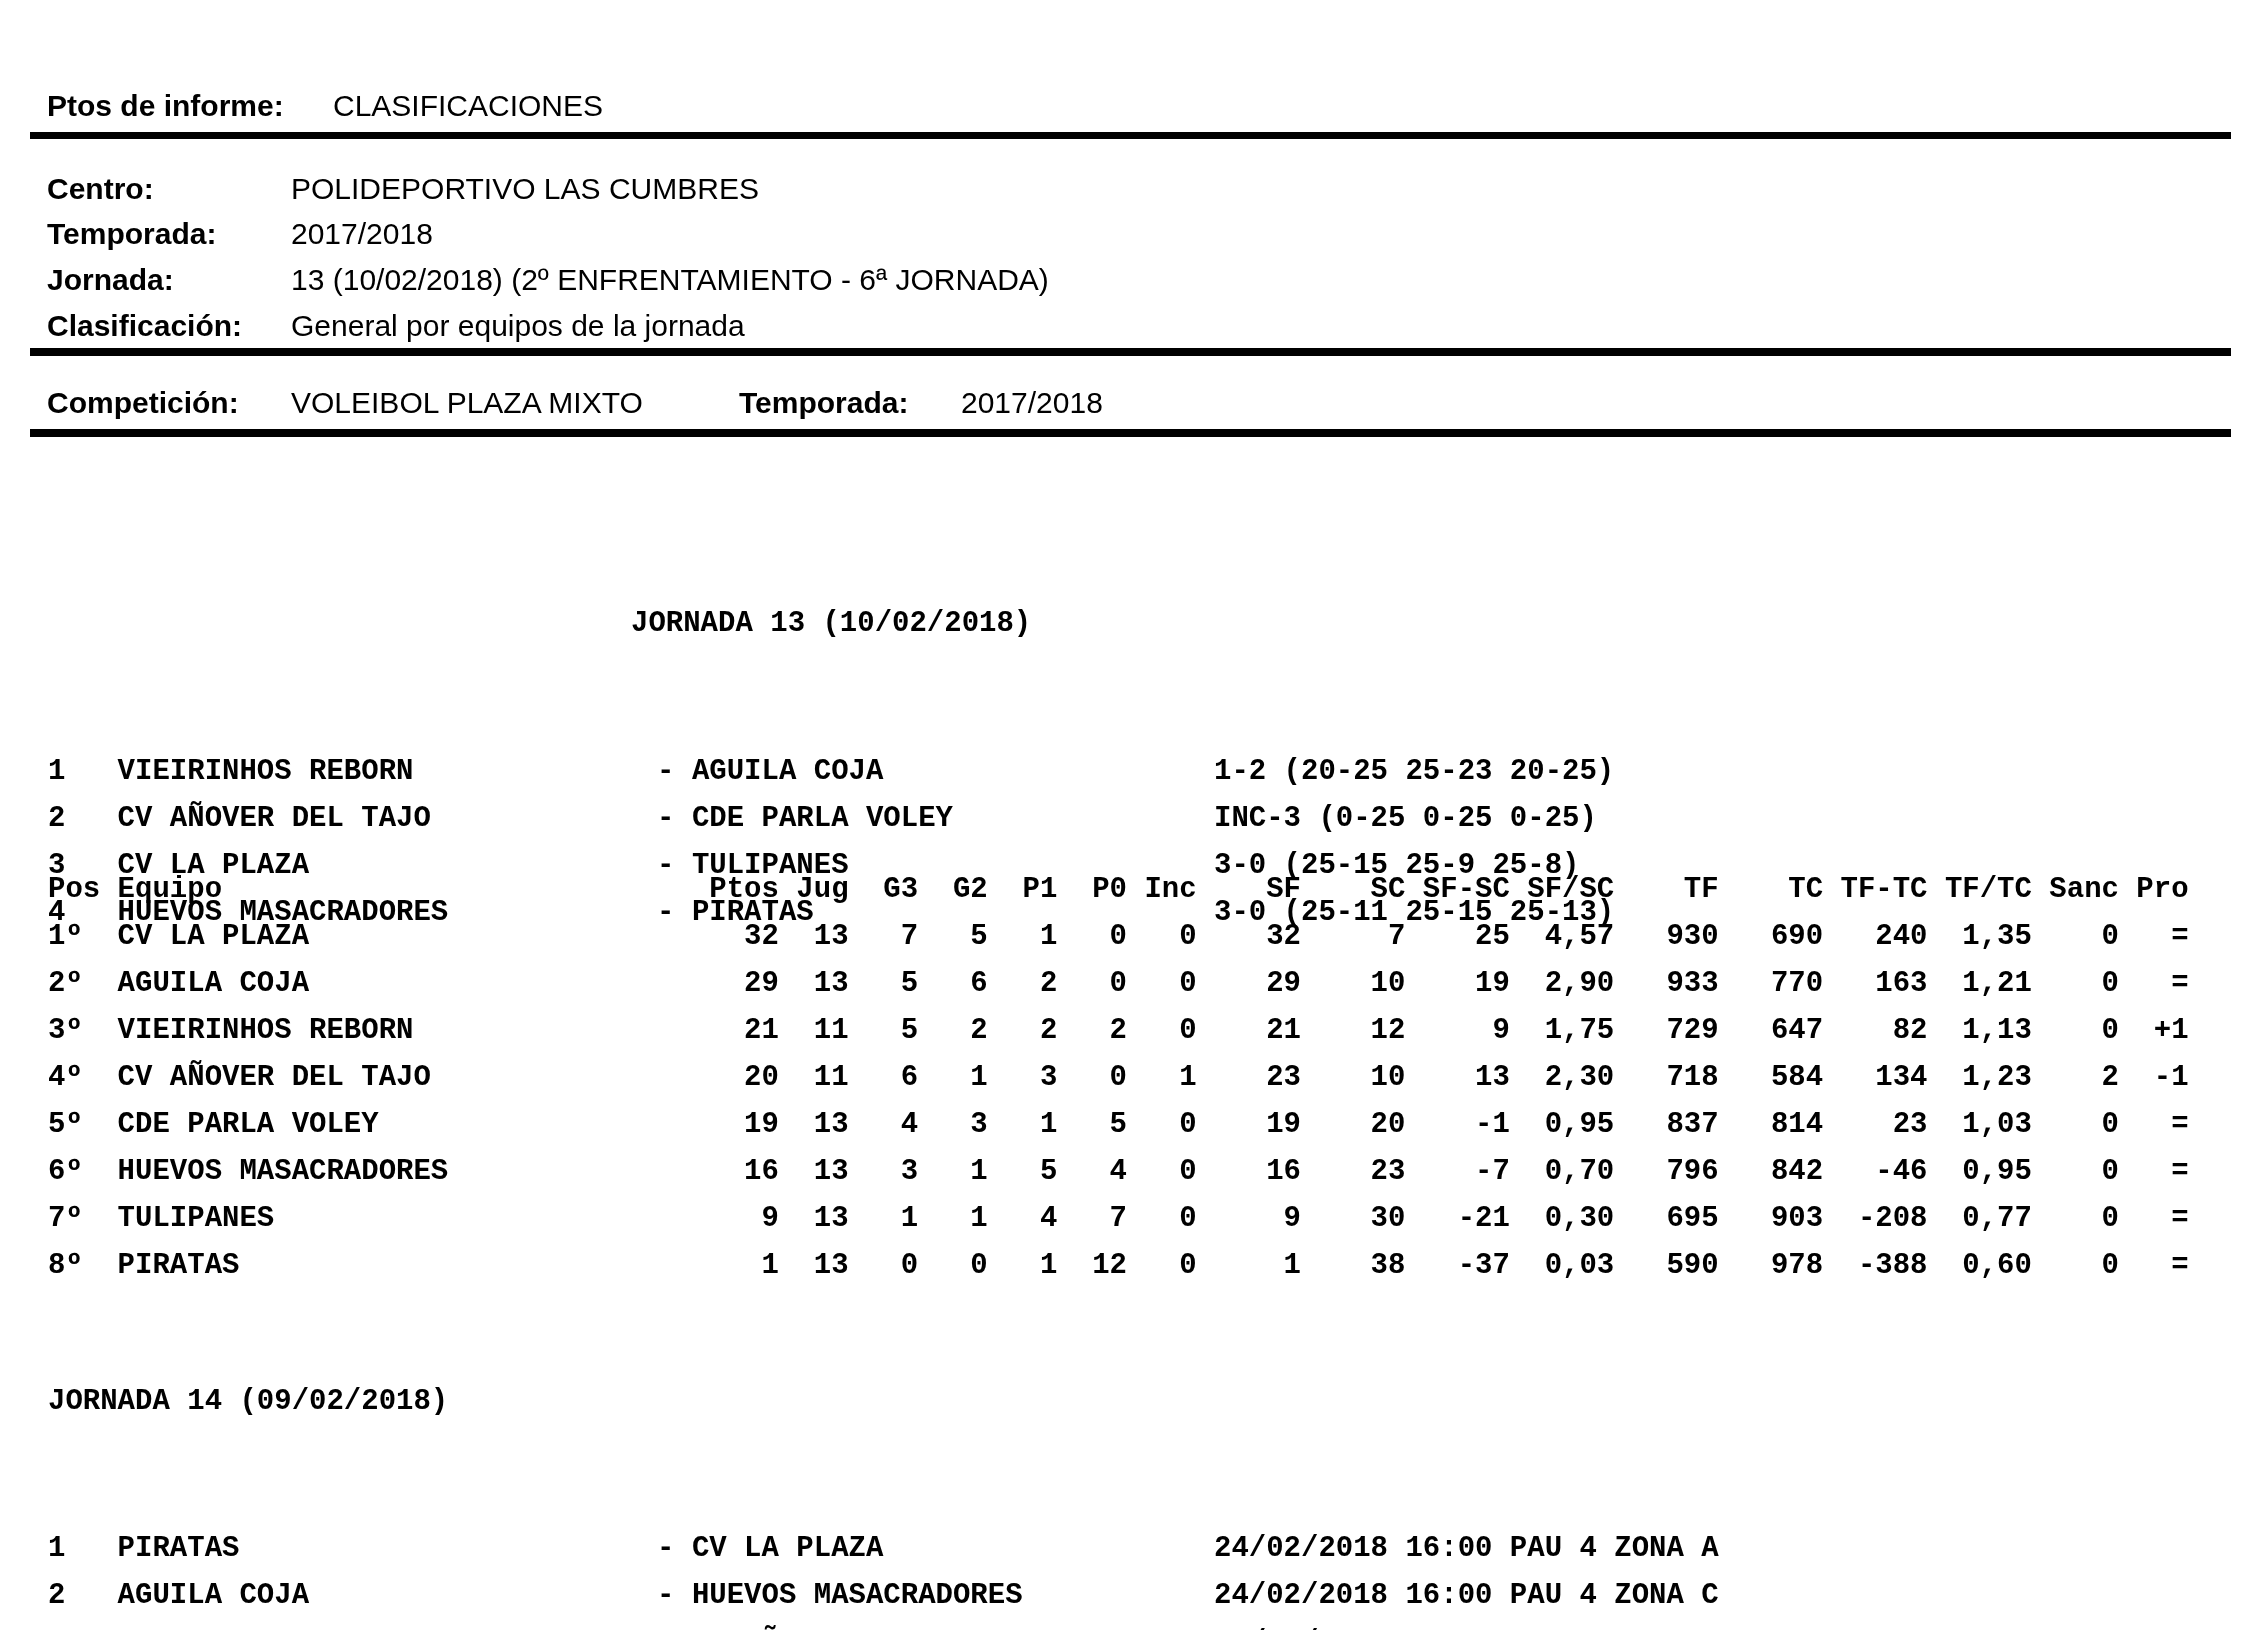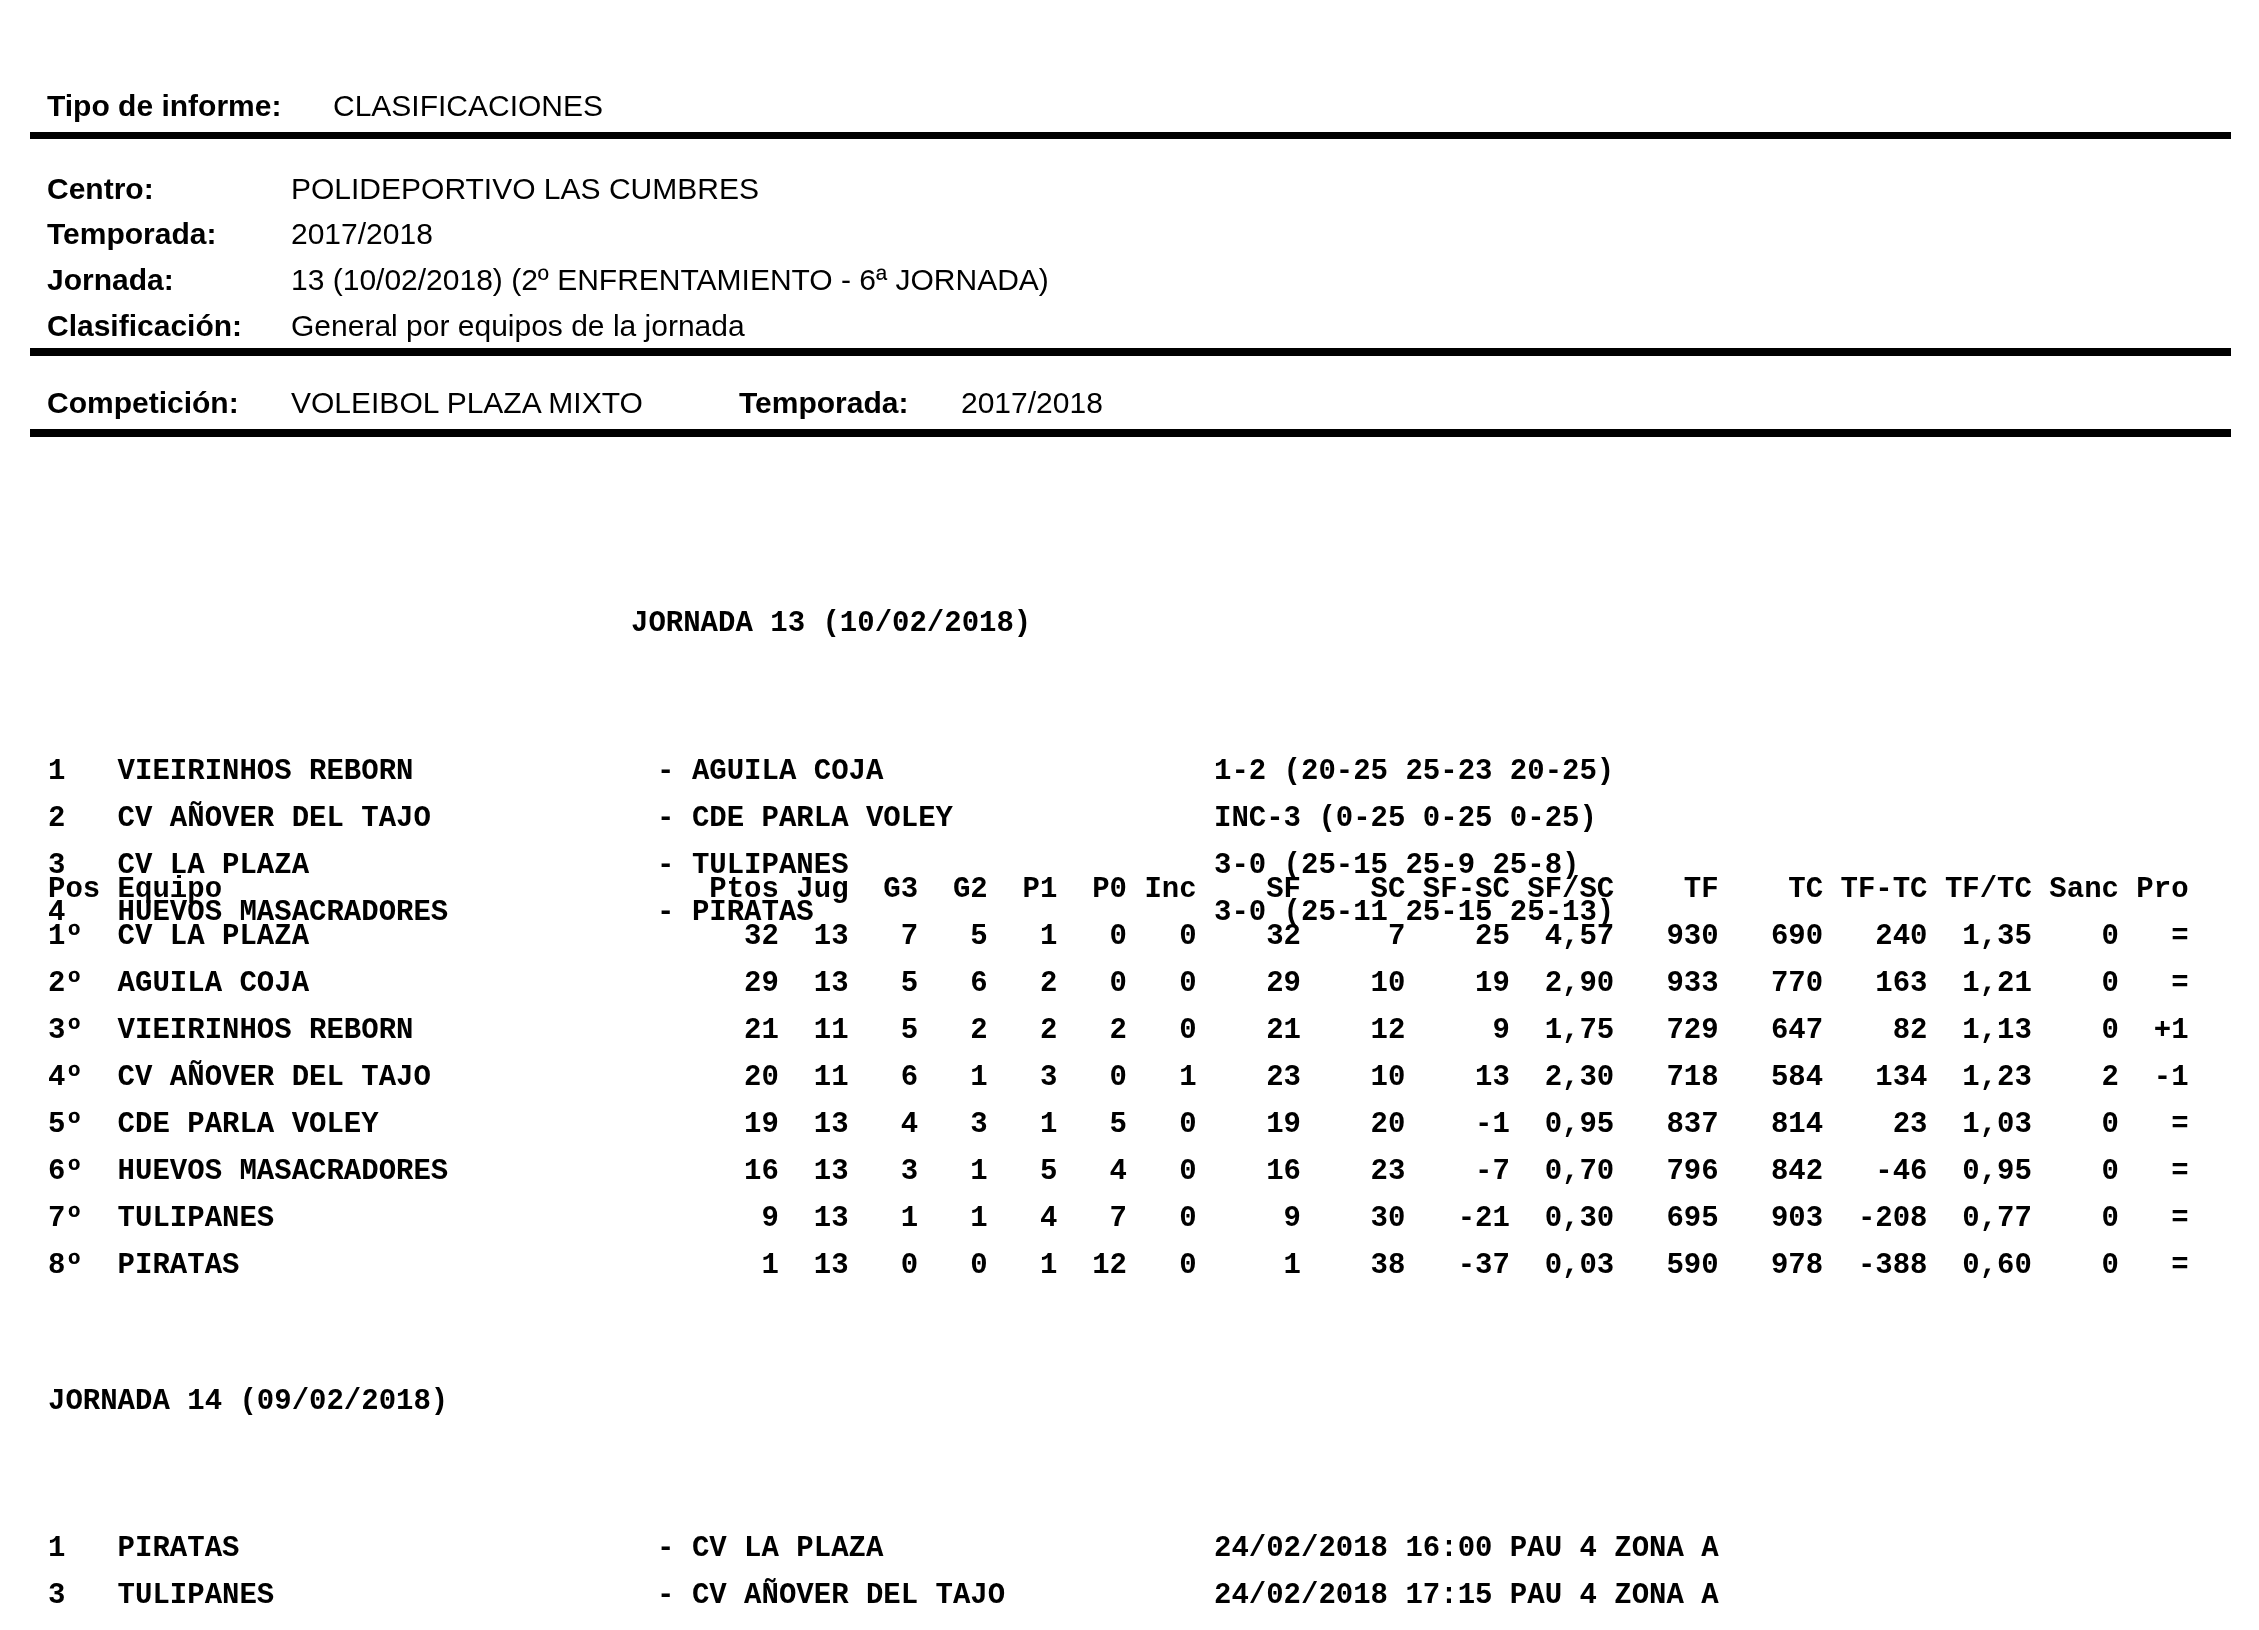--- a/index.html
+++ b/index.html
@@ -9,21 +9,21 @@
   .rule{position:absolute;left:30px;width:2201px;background:#000;}
   .mono{position:absolute;left:48px;font:700 29px "Liberation Mono","DejaVu Sans Mono",monospace;line-height:47px;white-space:pre;color:#000;}
   .mt7{margin-bottom:6.8px;text-align:center;}
   .mt6{margin-bottom:5.8px;}
 </style>
 </head>
 <body>
 
 <div class="page">
 
-  <span class="hl" style="left:47px;top:89px">Tipo de informe:</span>
+  <span class="hl" style="left:47px;top:89px">Ptos de informe:</span>
   <span class="hv" style="left:333px;top:89px">CLASIFICACIONES</span>
 
   <div class="rule" style="top:132px;height:6.8px"></div>
 
   <span class="hl" style="left:47px;top:172px">Centro:</span>
   <span class="hv" style="left:291px;top:172px">POLIDEPORTIVO LAS CUMBRES</span>
 
   <span class="hl" style="left:47px;top:217px">Temporada:</span>
   <span class="hv" style="left:291px;top:217px">2017/2018</span>
 
@@ -46,17 +46,17 @@
     <div class="mt7">JORNADA 13 (10/02/2018)</div>
     <div id="j13-rows"><div>1   VIEIRINHOS REBORN              - AGUILA COJA                   1-2 (20-25 25-23 20-25)</div><div>2   CV AÑOVER DEL TAJO             - CDE PARLA VOLEY               INC-3 (0-25 0-25 0-25)</div><div>3   CV LA PLAZA                    - TULIPANES                     3-0 (25-15 25-9 25-8)</div><div>4   HUEVOS MASACRADORES            - PIRATAS                       3-0 (25-11 25-15 25-13)</div></div>
   </div>
 
   <div class="mono" style="top:772px">
     <div id="clasif-rows"><div>Pos Equipo                            Ptos Jug  G3  G2  P1  P0 Inc    SF    SC SF-SC SF/SC    TF    TC TF-TC TF/TC Sanc Pro</div><div>1º  CV LA PLAZA                         32  13   7   5   1   0   0    32     7    25  4,57   930   690   240  1,35    0   =</div><div>2º  AGUILA COJA                         29  13   5   6   2   0   0    29    10    19  2,90   933   770   163  1,21    0   =</div><div>3º  VIEIRINHOS REBORN                   21  11   5   2   2   2   0    21    12     9  1,75   729   647    82  1,13    0  +1</div><div>4º  CV AÑOVER DEL TAJO                  20  11   6   1   3   0   1    23    10    13  2,30   718   584   134  1,23    2  -1</div><div>5º  CDE PARLA VOLEY                     19  13   4   3   1   5   0    19    20    -1  0,95   837   814    23  1,03    0   =</div><div>6º  HUEVOS MASACRADORES                 16  13   3   1   5   4   0    16    23    -7  0,70   796   842   -46  0,95    0   =</div><div>7º  TULIPANES                            9  13   1   1   4   7   0     9    30   -21  0,30   695   903  -208  0,77    0   =</div><div>8º  PIRATAS                              1  13   0   0   1  12   0     1    38   -37  0,03   590   978  -388  0,60    0   =</div></div>
   </div>
 
   <div class="mono" style="top:1284px">
     <div class="mt6">JORNADA 14 (09/02/2018)</div>
-    <div id="j14-rows"><div>1   PIRATAS                        - CV LA PLAZA                   24/02/2018 16:00 PAU 4 ZONA A</div><div>3   TULIPANES                      - CV AÑOVER DEL TAJO            24/02/2018 17:15 PAU 4 ZONA A</div></div>
+    <div id="j14-rows"><div>1   PIRATAS                        - CV LA PLAZA                   24/02/2018 16:00 PAU 4 ZONA A</div><div>2   AGUILA COJA                    - HUEVOS MASACRADORES           24/02/2018 16:00 PAU 4 ZONA C</div><div>3   TULIPANES                      - CV AÑOVER DEL TAJO            24/02/2018 17:15 PAU 4 ZONA A</div></div>
   </div>
 
 </div>
 
 
 </body></html>

